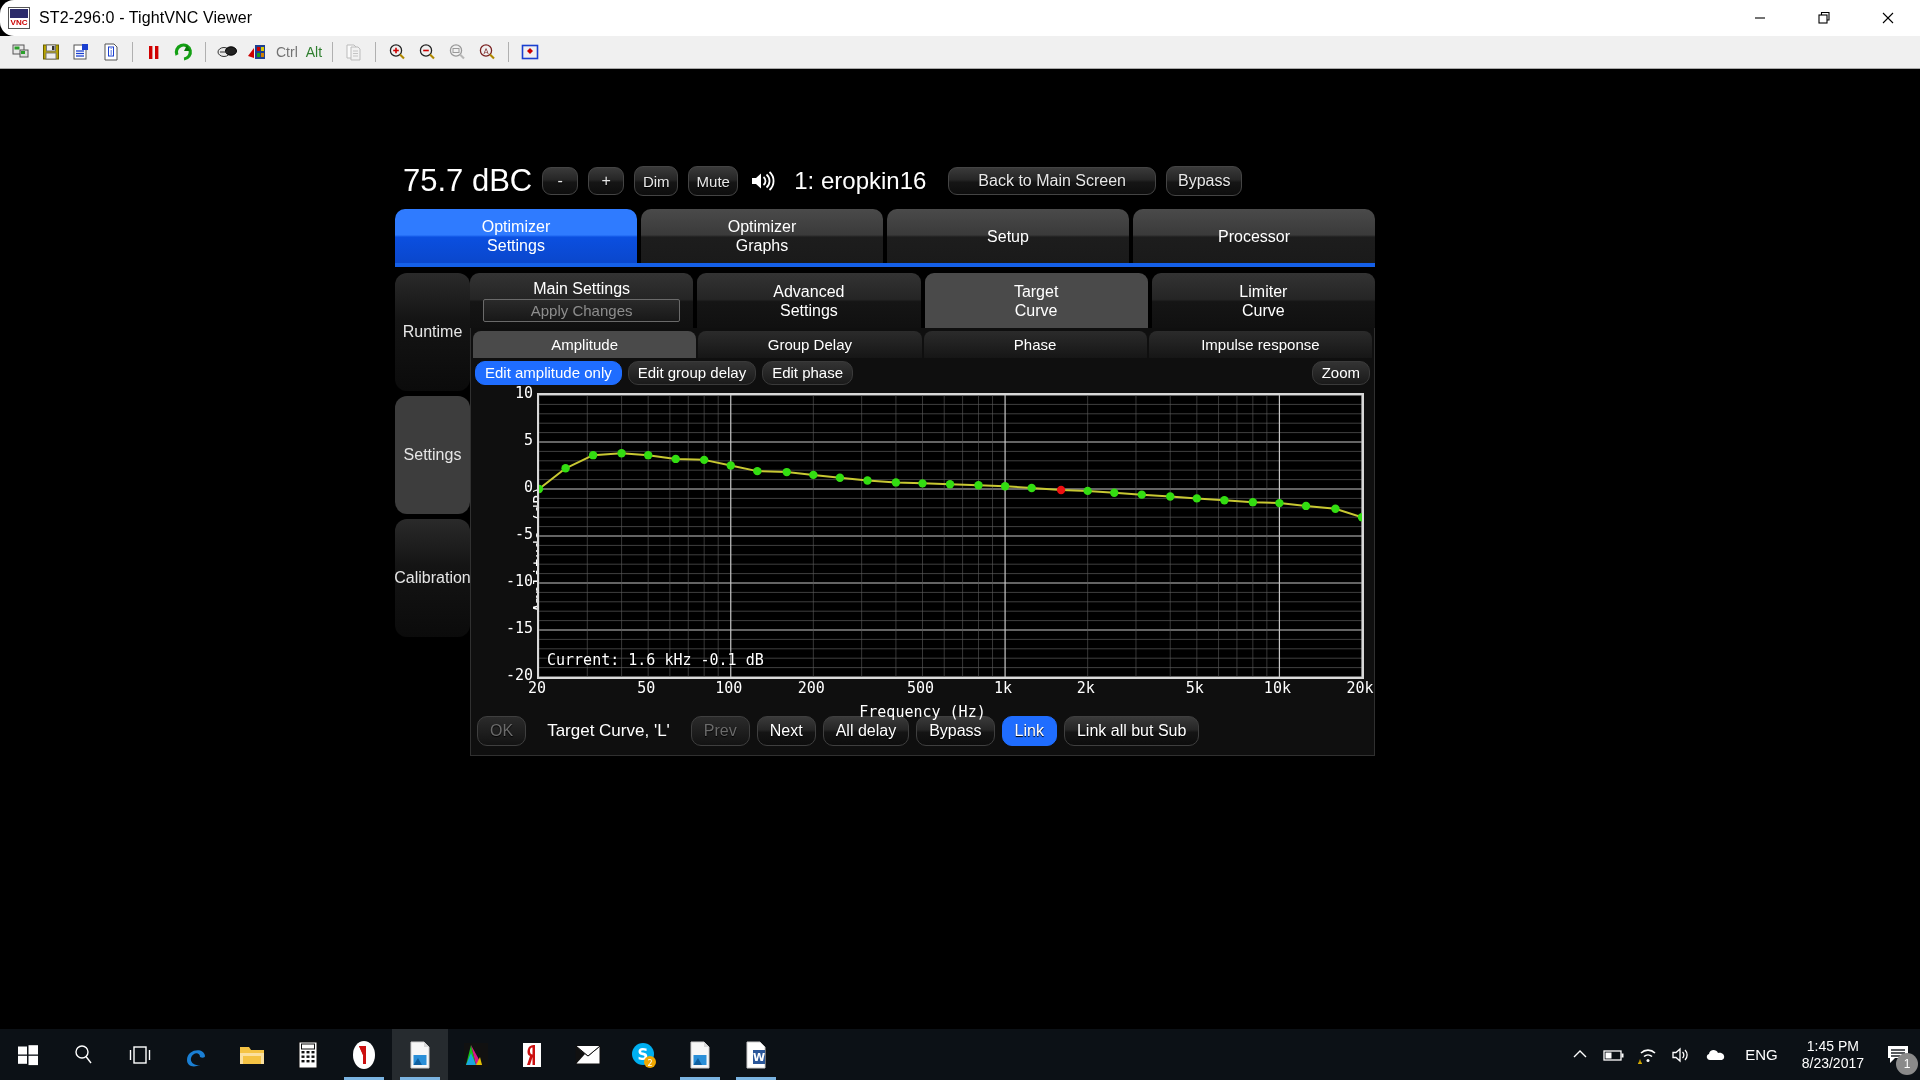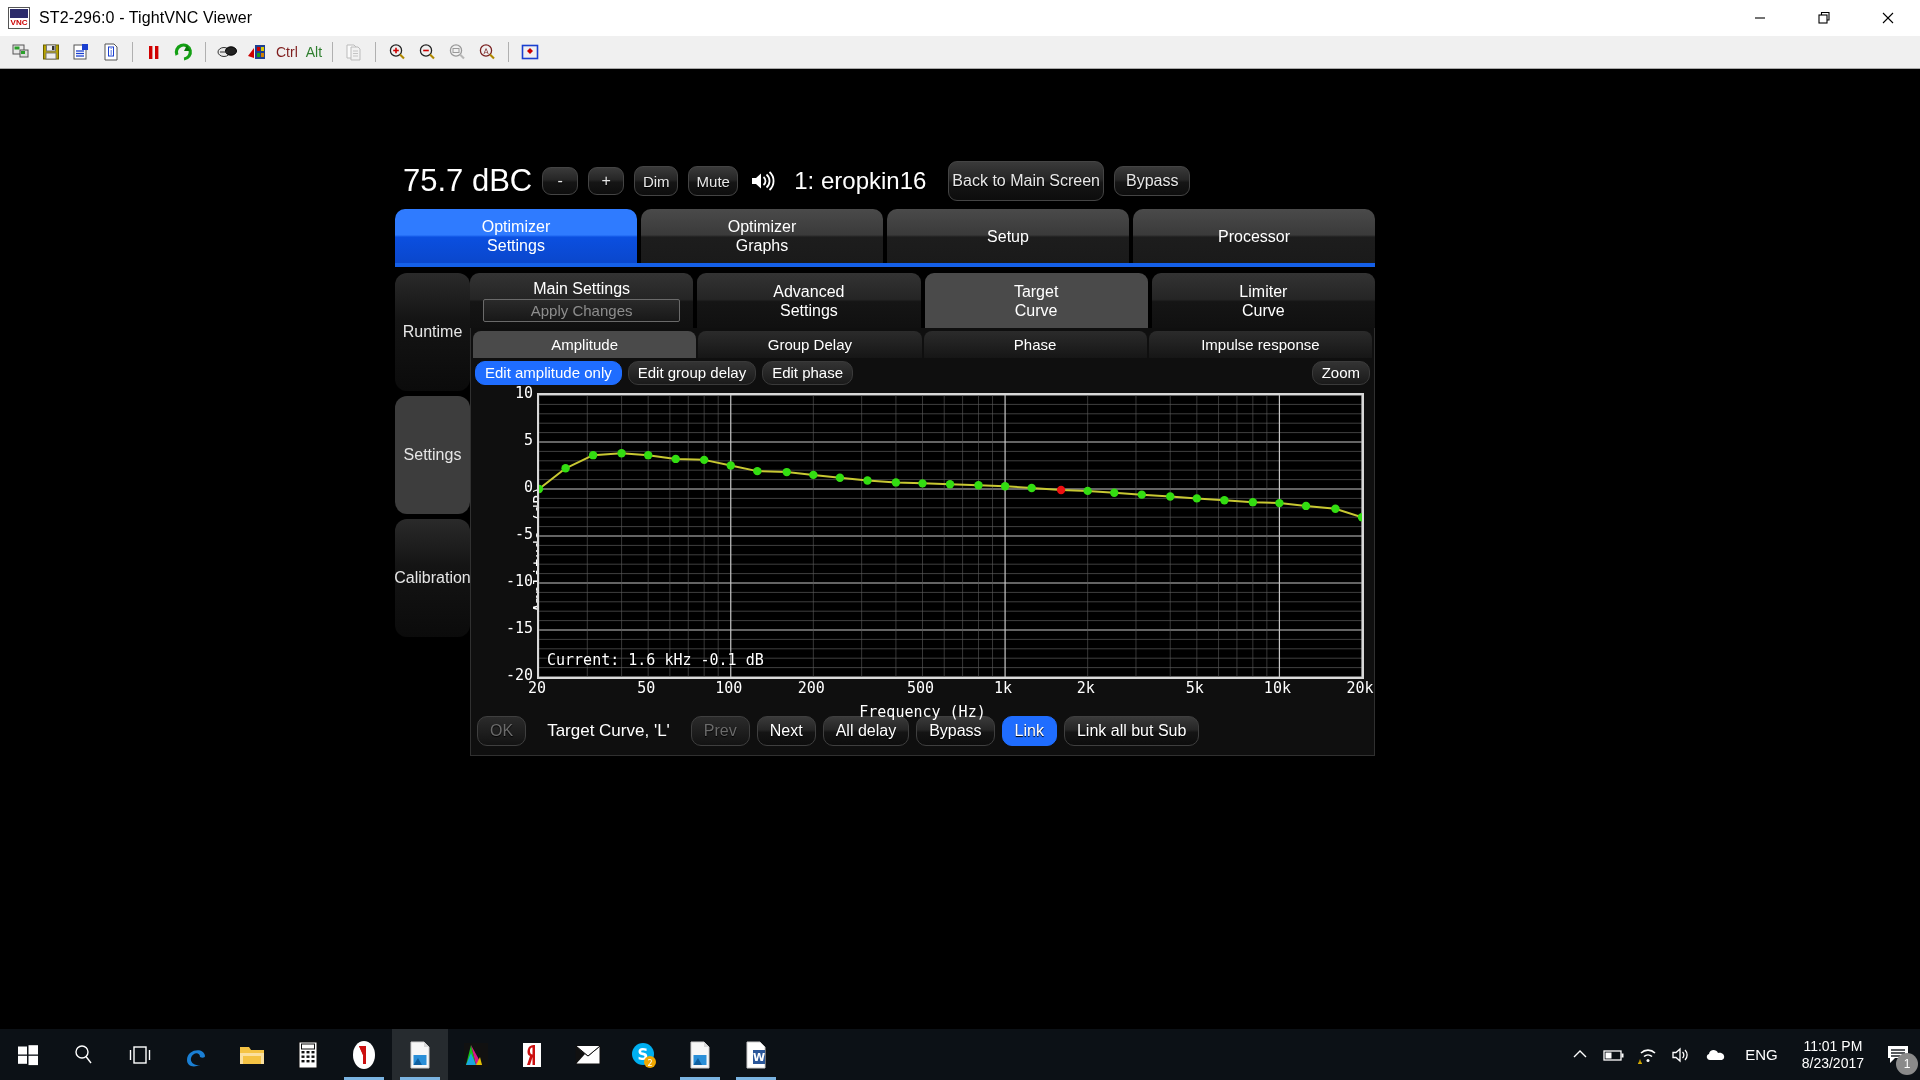--- a/index.html
+++ b/index.html
@@ -2,21 +2,21 @@
 <html><head>
 <meta charset="utf-8">
 <style>
   * { box-sizing: border-box; margin:0; padding:0; }
   html,body { width:1920px; height:1080px; overflow:hidden; background:#000; }
   body { font-family:"Liberation Sans", sans-serif; }
 
   
   .vnc-titlebar{
     position:absolute; left:0; top:0; width:1920px; height:36px;
-    background:#ffffff; display:flex; align-items:center;
+    background:#ffffff; display:flex; align-items:center;border-radius:14px;
   }
   .vnc-logo{ width:22px;height:22px;margin-left:8px;margin-right:9px;
     background:#fff;border:1px solid #555;position:relative;flex:none;}
   .vnc-logo .lg-top{position:absolute;left:1px;top:1px;right:1px;height:9px;background:#2b2b6b;}
   .vnc-logo .lg-bot{position:absolute;left:1px;bottom:1px;right:1px;height:9px;background:#fff;
     color:#c00;font-size:8px;font-weight:bold;text-align:center;line-height:9px;
     font-family:"Liberation Sans",sans-serif;}
   .vnc-title{ font-size:16px; color:#000; letter-spacing:0.1px;}
   .winbtns{ position:absolute; right:0; top:0; height:36px; display:flex;}
   .winbtn{ width:64px;height:36px;display:flex;align-items:center;justify-content:center;
@@ -26,21 +26,21 @@
   
   .vnc-toolbar{
     position:absolute;left:0;top:36px;width:1920px;height:33px;
     background:#f0f0f0; border-bottom:1px solid #a9a9a9;
     display:flex; align-items:center; padding-left:6px;
   }
   .tb-btn{ width:30px;height:28px;display:flex;align-items:center;justify-content:center;
            flex:none; cursor:default;}
   .tb-sep{ width:1px;height:20px;background:#b0b0b0;margin:0 6px; flex:none;}
   .tb-text{ font-size:14px; padding:0 4px; flex:none;}
-  .tb-ctrl{ color:#7f1d1d;text-align:center; }
+  .tb-ctrl{ color:#737373;text-align:center; }
   .tb-alt{ color:#2f7f2f; }
 
   
   .vnc-screen{
     position:absolute; left:0; top:69px; width:1920px; height:960px;
     background:#000;
   }
 
   
   .app{ position:absolute; left:395px; top:90px; width:980px;}
@@ -50,21 +50,21 @@
     background:linear-gradient(to bottom,#3a3a3a 0%, #262626 45%, #151515 55%, #0d0d0d 100%);
     border:1px solid #444; border-radius:9px; color:#e8e8e8;
     display:flex;align-items:center;justify-content:center; cursor:default;
     text-shadow:0 1px 1px #000;
   }
   .pm{ width:36px;height:28px;font-size:16px;}
   .dimbtn{ width:44px;height:30px;font-size:15px;}
   .mutebtn{ width:50px;height:30px;font-size:15px;}
   .spkr{ width:30px;height:28px;display:flex;align-items:center;justify-content:center;}
   .preset{ color:#fff; font-size:24px; margin-left:6px; white-space:nowrap;}
-  .btn-back{ height:40px; padding:0 3px; font-size:16px;}
+  .btn-back{ height:28px; padding:0 29px; font-size:16px;}
   .btn-bypass-top{ height:30px; padding:0 11px; font-size:16px;}
 
   
   .maintabs{ display:flex; margin-top:6px; height:54px; gap:4px;}
   .mtab{
     flex:1; border-radius:10px 10px 0 0; color:#fff; font-size:16px;
     display:flex;flex-direction:column;align-items:center;justify-content:center;
     line-height:19px; cursor:default; text-align:center;
     background:linear-gradient(to bottom,#4a4a4a 0%,#3a3a3a 48%,#1d1d1d 52%,#1a1a1a 100%);
   }
@@ -697,21 +697,21 @@
         <path d="M14,5 A7,7 0 0,1 14,15" fill="none" stroke="#fff" stroke-width="1.3"></path>
       </svg>
     </div>
     <div class="trayicon">
       <svg width="24" height="18" viewBox="0 0 24 18">
         <path d="M6,14 C2.5,14 1.5,9 5,8 C5.5,3.5 12,2.5 14,7 C18,6 21,9 20,12 C19.5,13.5 18,14 17,14 Z" fill="#fff"></path>
       </svg>
     </div>
     <div class="traylang">ENG</div>
     <div class="trayclock">
-      <div>11:01 PM</div>
+      <div>1:45 PM</div>
       <div>8/23/2017</div>
     </div>
     <div class="traynotif">
       <svg width="24" height="22" viewBox="0 0 24 22">
         <path d="M2,2 L22,2 L22,14 L9,14 L4,19 L4,14 L2,14 Z" fill="#fff"></path>
         <line x1="5" y1="6" x2="19" y2="6" stroke="#0c1116" stroke-width="1.4"></line>
         <line x1="5" y1="9" x2="19" y2="9" stroke="#0c1116" stroke-width="1.4"></line>
         <line x1="5" y1="12" x2="14" y2="12" stroke="#0c1116" stroke-width="1.4"></line>
       </svg>
       <div class="notifbadge">1</div>

